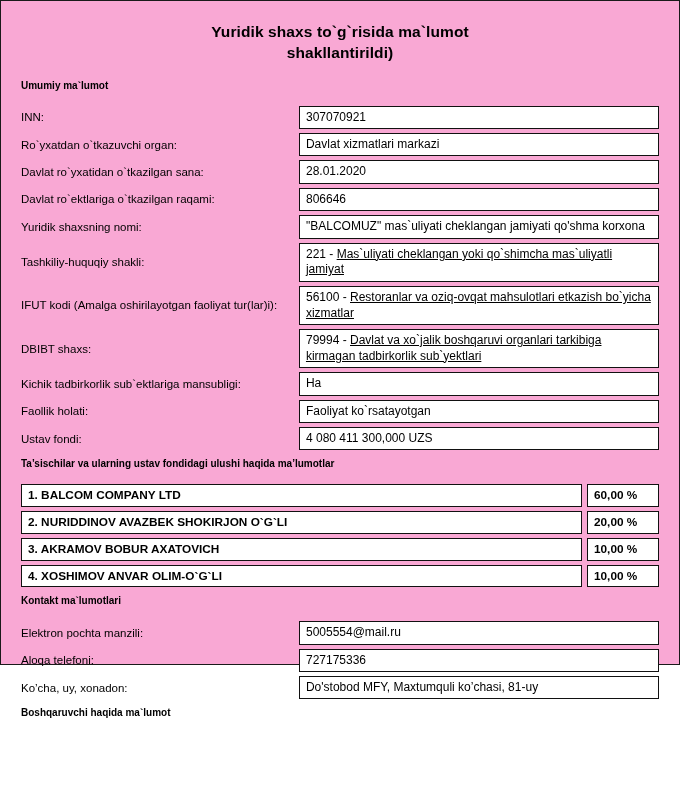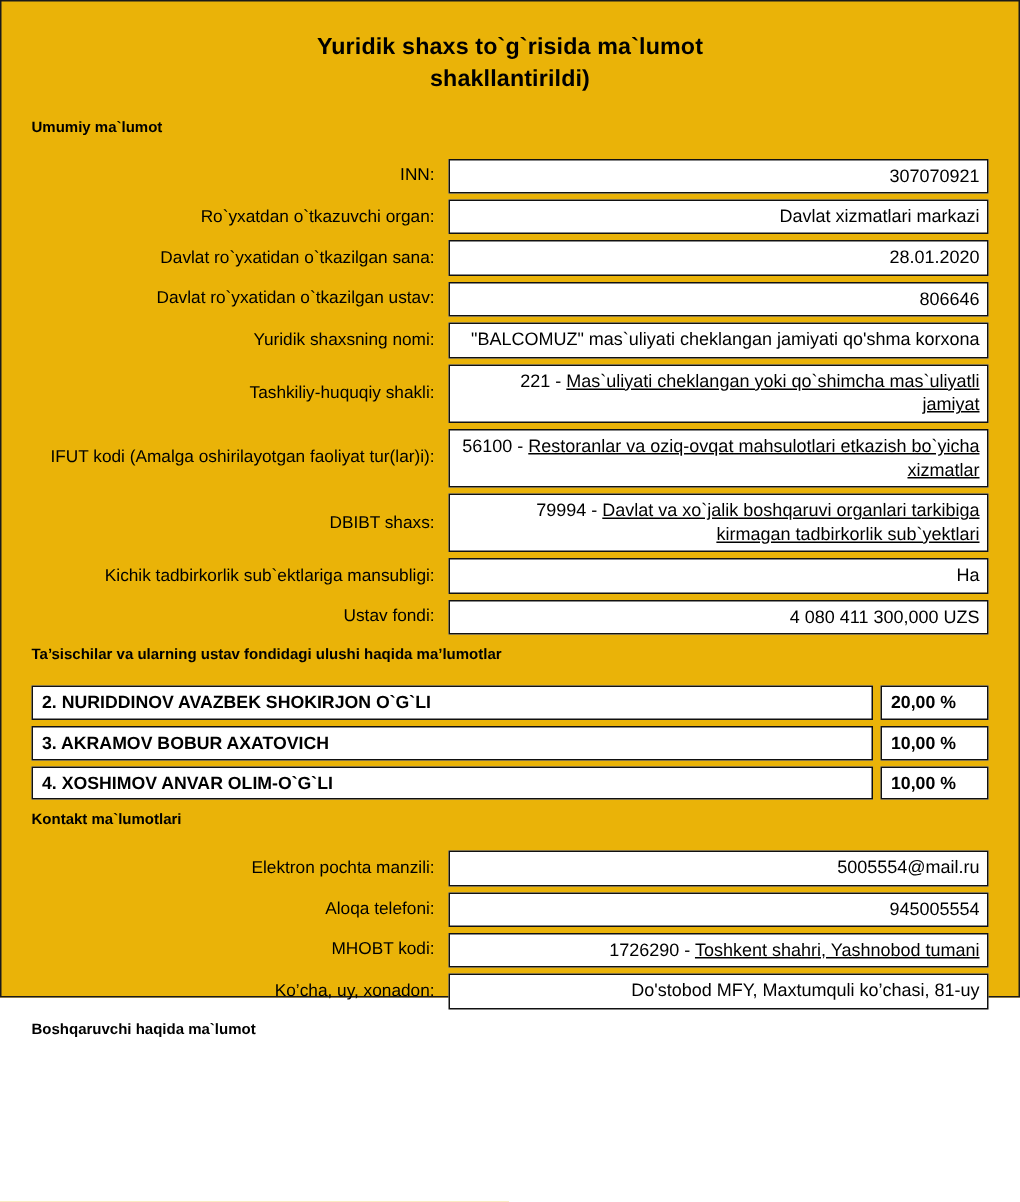--- a/index.html
+++ b/index.html
@@ -14,21 +14,21 @@
     color: #000000;
     overflow: hidden;
   }
   .page {
     position: relative;
     box-sizing: border-box;
     width: 680px;
     height: 665px;
     border: 1px solid #1a1a1a;
     padding: 14px 20px 0 20px;
-    background: #eab308;
+    background: #f9a8d4;
   }
 
   
   .doc-title {
     text-align: center;
     font-size: 15.5px;
     font-weight: bold;
     line-height: 1.38;
     letter-spacing: 0.1px;
     margin: 6px 34px 0 34px;
@@ -43,21 +43,20 @@
     padding: 0;
     line-height: 1.2;
   }
 
   
   .fields {
     width: 100%;
     border-collapse: separate;
     border-spacing: 0;
     table-layout: fixed;
-    text-align: right;
   }
   .fields td {
     padding: 0;
     vertical-align: middle;
   }
   .lab-col { width: 262px; }
   .gap-col { width: 9px; }
   .val-col { width: 351px; }
 
   .f-label {
@@ -145,21 +144,21 @@
           </td>
       </tr>
       <tr>
         <td class="f-label">Davlat ro`yxatidan o`tkazilgan sana:</td>
         <td></td>
         <td>
             <div class="f-box">28.01.2020</div>
           </td>
       </tr>
       <tr>
-        <td class="f-label">Davlat ro`yxatidan o`tkazilgan ustav:</td>
+        <td class="f-label">Davlat ro`ektlariga o`tkazilgan raqami:</td>
         <td></td>
         <td>
             <div class="f-box">806646</div>
           </td>
       </tr>
       <tr>
         <td class="f-label">Yuridik shaxsning nomi:</td>
         <td></td>
         <td>
             <div class="f-box two-line">"BALCOMUZ" mas`uliyati cheklangan jamiyati qo'shma korxona</div>
@@ -184,20 +183,27 @@
         <td></td>
         <td>
           <div class="f-box two-line"><span>79994 - </span><span class="code-desc">Davlat va xo`jalik boshqaruvi organlari tarkibiga kirmagan tadbirkorlik sub`yektlari</span></div>
         </td>
       </tr>
       <tr>
         <td class="f-label">Kichik tadbirkorlik sub`ektlariga mansubligi:</td>
         <td></td>
         <td>
             <div class="f-box">Ha</div>
+          </td>
+      </tr>
+      <tr>
+        <td class="f-label">Faollik holati:</td>
+        <td></td>
+        <td>
+            <div class="f-box">Faoliyat ko`rsatayotgan</div>
           </td>
       </tr>
       <tr>
         <td class="f-label">Ustav fondi:</td>
         <td></td>
         <td>
             <div class="f-box">4 080 411 300,000 UZS</div>
           </td>
       </tr>
     </tbody>
@@ -211,20 +217,29 @@
 
   <table class="founders">
     <colgroup>
       <col class="fo-name-col">
         <col class="fo-sep-col">
         <col class="fo-pct-col">
     </colgroup>
     <tbody>
       <tr>
         <td>
+            <div class="fo-cell">1. BALCOM COMPANY LTD</div>
+          </td>
+        <td></td>
+        <td>
+            <div class="fo-cell">60,00 %</div>
+          </td>
+      </tr>
+      <tr>
+        <td>
             <div class="fo-cell">2. NURIDDINOV AVAZBEK SHOKIRJON O`G`LI</div>
           </td>
         <td></td>
         <td>
             <div class="fo-cell">20,00 %</div>
           </td>
       </tr>
       <tr>
         <td>
             <div class="fo-cell">3. AKRAMOV BOBUR AXATOVICH</div>
@@ -263,29 +278,22 @@
         <td class="f-label">Elektron pochta manzili:</td>
         <td></td>
         <td>
             <div class="f-box">5005554@mail.ru</div>
           </td>
       </tr>
       <tr>
         <td class="f-label">Aloqa telefoni:</td>
         <td></td>
         <td>
-            <div class="f-box">945005554</div>
-          </td>
-      </tr>
-      <tr>
-        <td class="f-label">MHOBT kodi:</td>
-        <td></td>
-        <td>
-          <div class="f-box"><span>1726290 - </span><span class="code-desc">Toshkent shahri, Yashnobod tumani</span></div>
-        </td>
+            <div class="f-box">727175336</div>
+          </td>
       </tr>
       <tr>
         <td class="f-label">Ko’cha, uy, xonadon:</td>
         <td></td>
         <td>
             <div class="f-box">Do'stobod MFY, Maxtumquli ko’chasi, 81-uy</div>
           </td>
       </tr>
     </tbody>
   </table>

